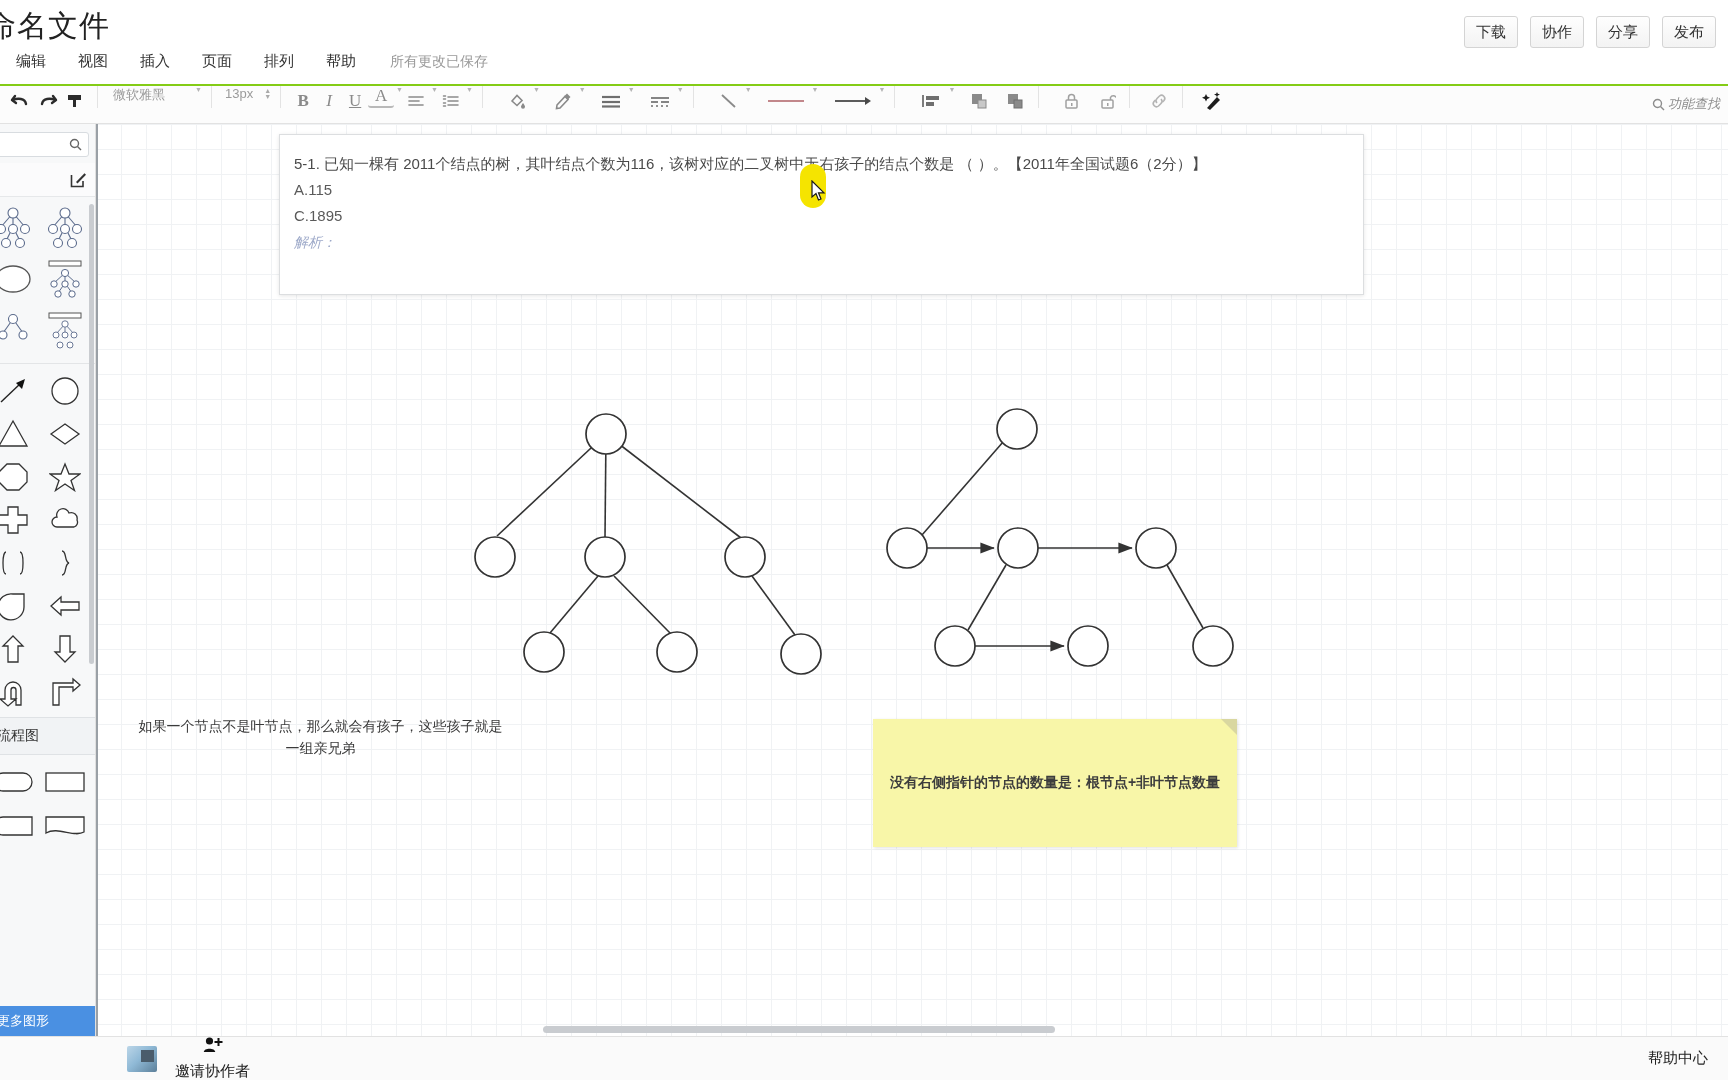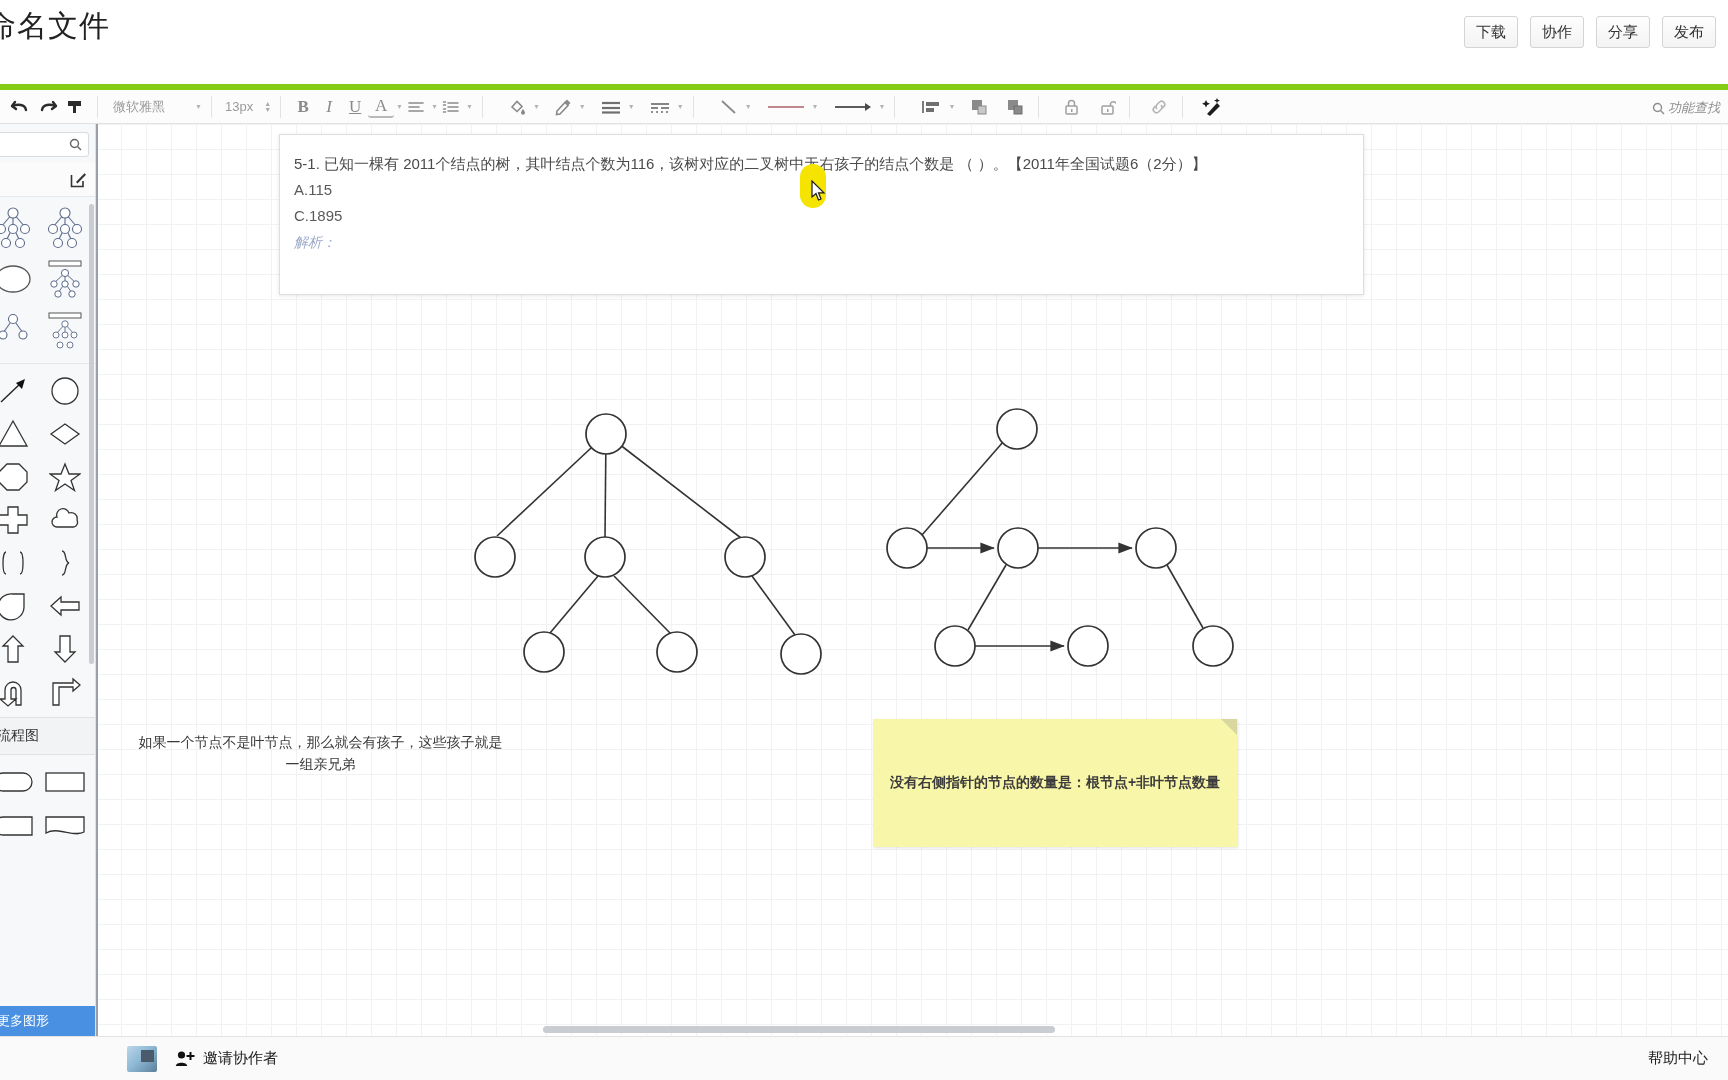--- a/index.html
+++ b/index.html
@@ -42,22 +42,22 @@
     background: linear-gradient(#fefefe,#f3f3f3);
     font-size: 15px; color: #333;
     display: flex; align-items: center; justify-content: center;
     padding: 0 0; cursor: pointer;
   }
 
   
   .toolbar {
     position: absolute; top: 84px; left: 0; width: 1728px; height: 40px;
     background: #fcfcfc;
-    border-top: 6px solid #84cc16; border-bottom: 1px solid #e2e2e2;
-    display: flex; align-items: center;
+    border-top: 2px solid #84cc16; border-bottom: 1px solid #e2e2e2;
+    display: flex; align-items: flex-start;
   }
   .tb-sep { width: 1px; height: 22px; background: #e3e3e3; margin: 0 9px; }
   .tb-btn {
     height: 30px; min-width: 26px; padding: 0 4px;
     display: flex; align-items: center; justify-content: center;
     color: #8a8a8a; font-size: 16px; cursor: pointer; border-radius: 3px;
   }
   .tb-btn.dark { color: #3a3a3a; }
   .tb-caret { font-size: 7px; color: #b4b4b4; margin-left: 2px; }
   .font-name {
@@ -177,21 +177,21 @@
     width: 0; height: 0;
     border-left: 16px solid transparent;
     border-top: 16px solid #d9d7a0;
   }
   .sticky-text {
     position: absolute; left: 10px; right: 10px; top: 52px;
     font-size: 14px; color: #3d3d3d; text-align: center; line-height: 22px; font-weight: bold;
   }
 
   .canvas-note {
-    position: absolute; left: 42px; top: 607px; width: 365px;
+    position: absolute; left: 42px; top: 591px; width: 365px;
     font-size: 14px; color: #3a3a3a; text-align: center; line-height: 22px;
   }
 
   
   .h-scroll {
     position: absolute; left: 447px; bottom: 3px;
     width: 512px; height: 7px; background: #c9ccd0; border-radius: 4px; cursor: pointer;
   }
 
   
@@ -204,36 +204,45 @@
     width: 30px; height: 26px; margin-left: 127px;
     background: linear-gradient(135deg,#bcd6e8 0%,#8fb9d6 45%,#5c7f99 100%);
     border-radius: 2px; position: relative; overflow: hidden;
   }
   .avatar-img::after {
     content: ""; position: absolute; left: 14px; top: 4px;
     width: 13px; height: 12px; background: #4a5c6b;
   }
   .invite {
     display: flex; align-items: center; gap: 8px; margin-left: 18px;
-    font-size: 15px; color: #222; cursor: pointer; white-space: nowrap;
+    font-size: 15px; color: #222; cursor: pointer; white-space: nowrap; flex-direction: column;
   }
   .help-center {
     position: absolute; right: 20px; font-size: 15px; color: #222; cursor: pointer;
     white-space: nowrap;
   }
   svg { display: block; }
 </style>
 </head>
 <body>
 
 <div id="app">
 
   <div class="header">
     <div class="doc-title">命名文件</div>
 
+    <div class="menubar">
+      <div class="menu-item">编辑</div>
+      <div class="menu-item">视图</div>
+      <div class="menu-item">插入</div>
+      <div class="menu-item">页面</div>
+      <div class="menu-item">排列</div>
+      <div class="menu-item">帮助</div>
+      <div class="save-status">所有更改已保存</div>
+    </div>
 
     <div class="header-actions">
       <div class="hbtn">下载</div>
       <div class="hbtn">协作</div>
       <div class="hbtn">分享</div>
       <div class="hbtn">发布</div>
     </div>
   </div>
 
   <div class="toolbar">

